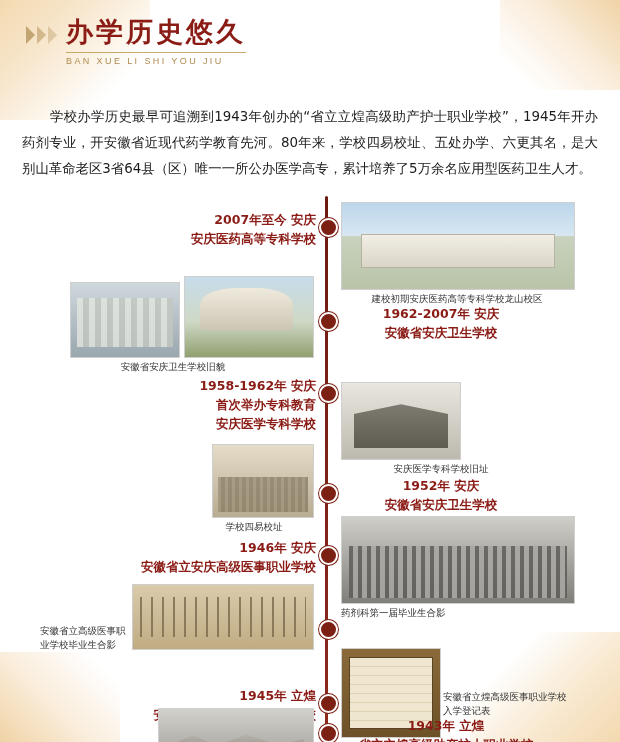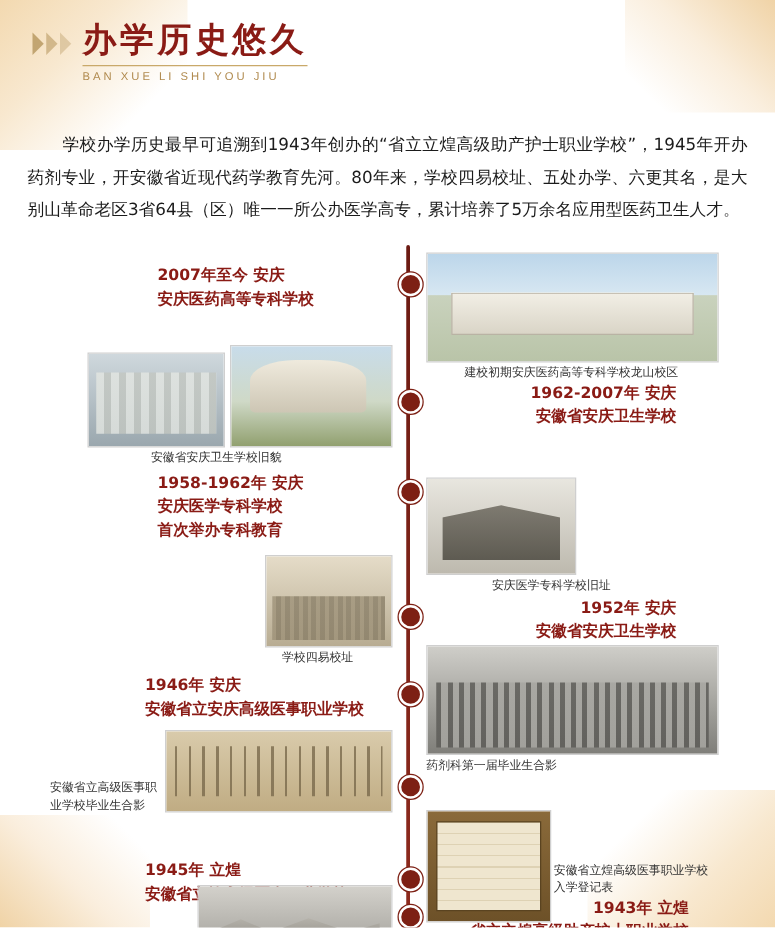--- a/index.html
+++ b/index.html
@@ -44,22 +44,22 @@
 
   
   .timeline{position:relative;margin-top:14px;height:560px;}
   .axis{position:absolute;left:325px;top:0;width:3px;height:530px;
     background:linear-gradient(#6b1a12,#8d2a1d);border-radius:2px;}
   .dot{position:absolute;left:319px;width:15px;height:15px;border-radius:50%;
     background:#7d2014;border:2px solid #ffffff;box-shadow:0 0 0 1px #7d2014;}
 
   .lbl{position:absolute;font-family:"DejaVu Sans",sans-serif;
     color:#8a1b15;font-weight:bold;font-size:12.5px;line-height:19px;}
-  .lbl.right{left:341px;text-align:right;}
-  .lbl.left{right:304px;text-align:left;}
+  .lbl.right{left:341px;text-align:center;}
+  .lbl.left{right:304px;text-align:right;}
 
   .photo{position:absolute;border:1px solid #cfcfcf;background:#d8d5d0;overflow:hidden;}
   .cap{position:absolute;font-size:9.5px;color:#333;line-height:14px;
     font-family:"DejaVu Sans",sans-serif;}
   .cap.c{text-align:center;}
   .cap.r{text-align:left;}
 
   
   .ph-campus{width:100%;height:100%;
     background:
@@ -136,22 +136,22 @@
       <div class="ph-old"></div>
     </div>
     <div class="photo" style="left:184px;top:80px;width:128px;height:80px">
       <div class="ph-green"></div>
     </div>
     <div class="cap c" style="left:52px;top:164px;width:242px">安徽省安庆卫生学校旧貌</div>
 
     <div class="dot" style="top:188px"></div>
     <div class="lbl left" style="top:180px;width:190px">
       <div>1958-1962年  安庆</div>
+      <div>首次举办专科教育</div>
       <div>安庆医学专科学校</div>
-      <div>首次举办专科教育</div>
     </div>
     <div class="photo" style="left:341px;top:186px;width:118px;height:76px">
       <div class="ph-gate"></div>
     </div>
     <div class="cap c" style="left:341px;top:266px;width:200px">安庆医学专科学校旧址</div>
 
     <div class="dot" style="top:288px"></div>
     <div class="lbl right" style="top:280px;width:200px">
       <div>1952年  安庆</div>
       <div>安徽省安庆卫生学校</div>

